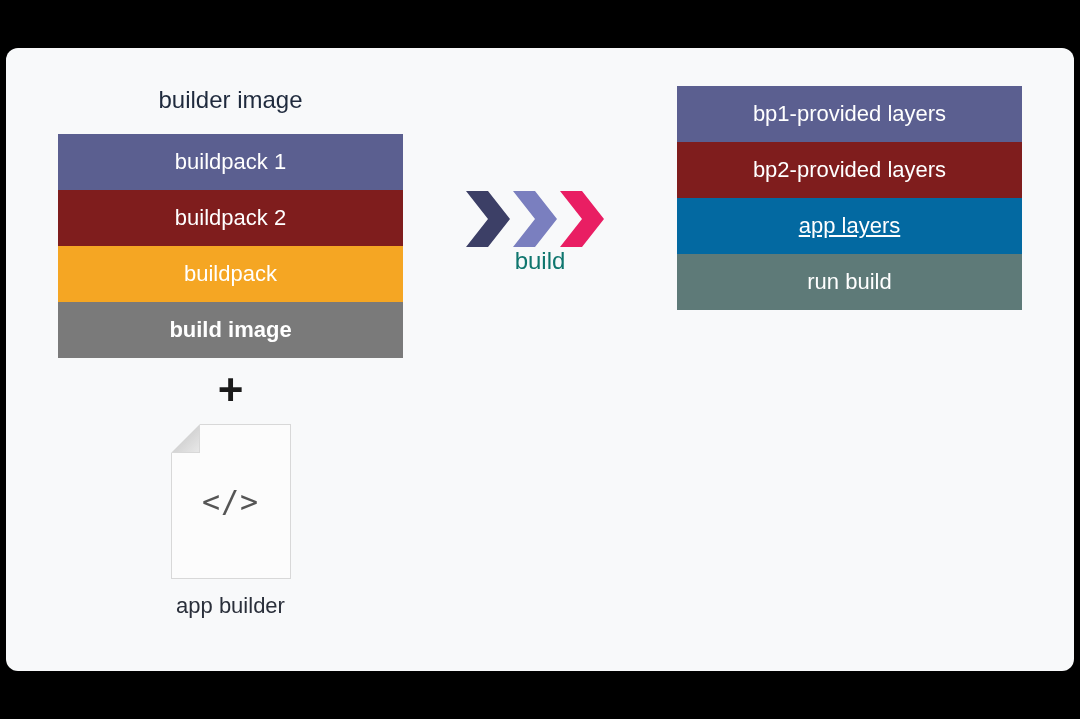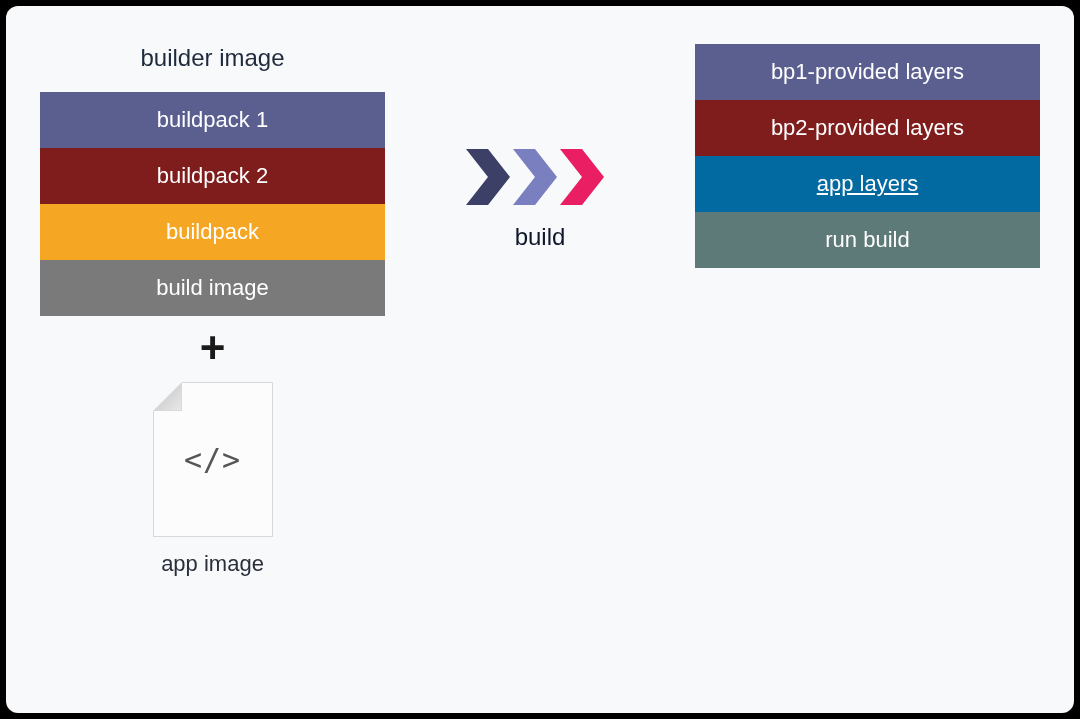--- a/index.html
+++ b/index.html
@@ -12,24 +12,24 @@
       background: #000;
       width: 1080px;
       height: 719px;
       display: flex;
       align-items: center;
       justify-content: center;
     }
     .canvas {
       background: #f8f9fa;
       width: 1068px;
-      height: 707px;
+      height: 623px;
       border-radius: 12px;
       position: relative;
-      padding: 30px 34px;
+      padding: 30px 52px;
       text-align: center;
     }
     .row {
       display: flex;
       justify-content: space-between;
       align-items: flex-start;
       margin-top: 8px;
     }
     .col {
       display: flex;
@@ -65,21 +65,21 @@
       display: flex;
       align-items: center;
       justify-content: center;
       color: #fff;
       font-size: 22px;
       font-weight: 400;
     }
     .c-purple { background: #5b5f90; }
     .c-pink { background: #7f1d1d; }
     .c-orange { background: #f5a623; }
-    .c-gray { background: #7a7a7a; }
+    .c-gray { background: #7a7a7a; font-weight: bold; }
     .c-teal { background: #0369a1; text-decoration: underline; }
     .c-slate { background: #5e7a78; }
     .plus {
       font-size: 44px;
       font-weight: 900;
       color: #1a1a1a;
       margin: 10px 0 6px 0;
       line-height: 1;
     }
     .doc {
@@ -124,22 +124,21 @@
       color: #2a2f3a;
       margin-top: 14px;
     }
     .arrows {
       display: flex;
       align-items: center;
       gap: 0;
     }
     .build-label {
       font-size: 24px;
-      color: #0f172a;
-      margin-top: 18px;
+      color: #0f766e;
     }
     .chev {
       width: 55px;
       height: 56px;
     }
   </style>
 </head>
 <body>
 
 <div class="canvas">
@@ -151,21 +150,21 @@
         <div class="layer c-purple">buildpack 1</div>
         <div class="layer c-pink">buildpack 2</div>
         <div class="layer c-orange">buildpack</div>
         <div class="layer c-gray">build image</div>
       </div>
       <div class="plus">+</div>
       <div class="doc">
         <div class="doc-fold"></div>
         <div class="doc-code">&lt;/&gt;</div>
       </div>
-      <div class="app-source-label">app image</div>
+      <div class="app-source-label">app builder</div>
     </div>
 
     <div class="col-mid">
       <div class="arrows">
         <svg class="chev" viewBox="0 0 55 56">
           <polygon points="0,0 22,0 44,28 22,56 0,56 22,28" fill="#3c3f66"></polygon>
         </svg>
         <svg class="chev" viewBox="0 0 55 56" style="margin-left:-8px">
           <polygon points="0,0 22,0 44,28 22,56 0,56 22,28" fill="#7a7fbf"></polygon>
         </svg>

